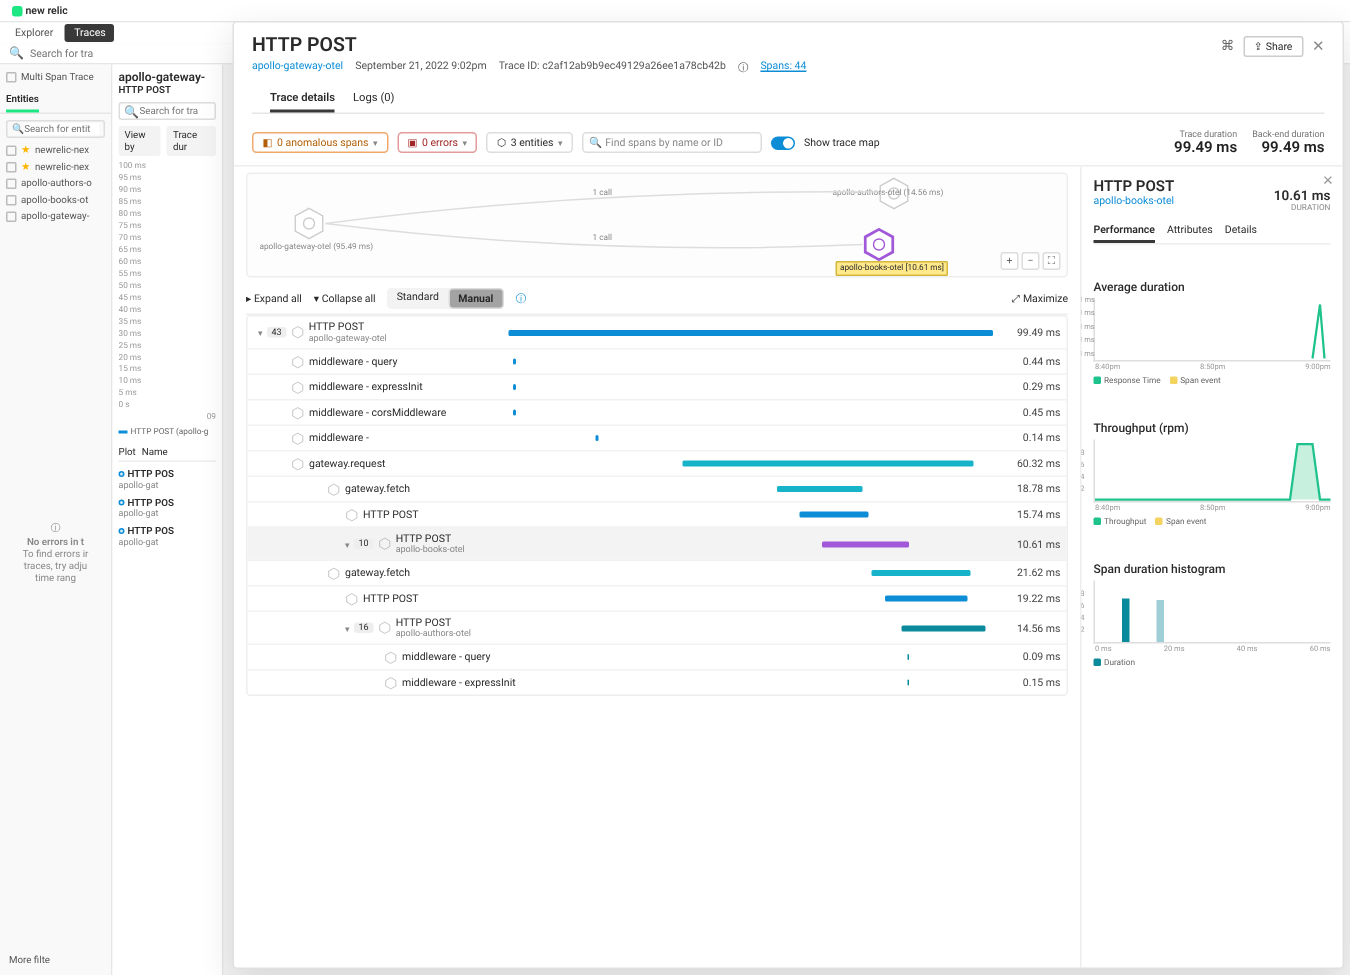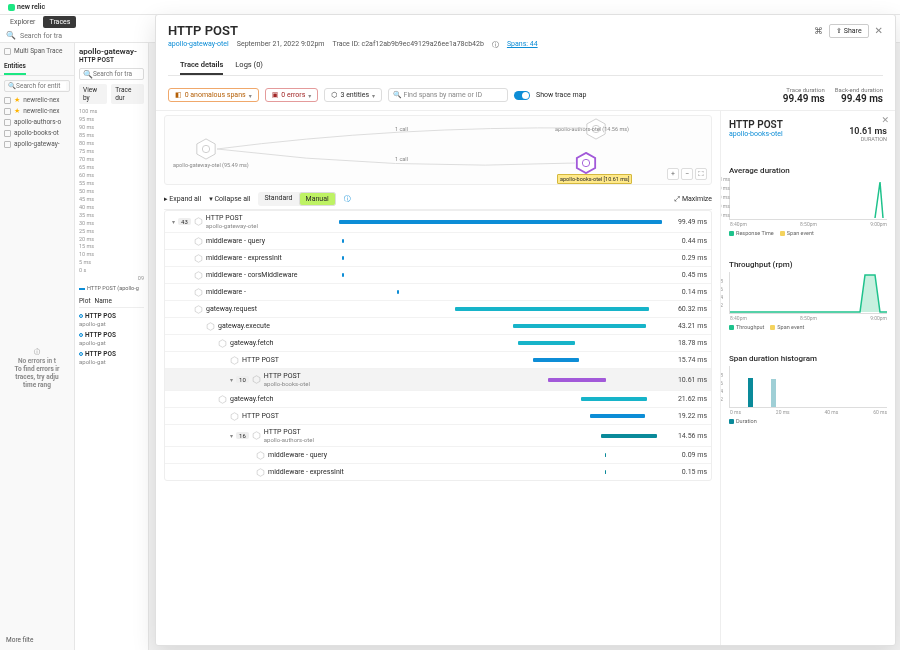--- a/index.html
+++ b/index.html
@@ -73,21 +73,21 @@
   .hex{position:absolute;width:22px;height:22px;}
   .hex svg{width:100%;height:100%;}
   .maplabel{position:absolute;font-size:5.5px;color:#888;}
   .callout{position:absolute;background:#ffe98a;border:1px solid #d4b83e;font-size:5.5px;padding:1px 2px;border-radius:1px;}
   .mapctrl{position:absolute;right:4px;bottom:4px;display:flex;gap:2px;}
   .mapctrl span{width:12px;height:12px;border:1px solid #ddd;border-radius:2px;display:flex;align-items:center;justify-content:center;font-size:7px;color:#666;background:#fff;}
   
   .listbar{display:flex;align-items:center;gap:8px;font-size:7px;padding:3px 0;border-bottom:1px solid #eee;}
   .listbar .seg{background:#f3f3f3;border-radius:3px;display:flex;}
   .listbar .seg span{padding:2px 6px;}
-  .listbar .seg .act{background:#bef264;border:1px solid #ddd;border-radius:3px;}
+  .listbar .seg .act{background:#a3a3a3;border:1px solid #ddd;border-radius:3px;font-weight:bold;}
   .maxi{margin-left:auto;display:flex;align-items:center;gap:2px;}
   
   .spans{border:1px solid #eee;border-radius:3px;}
   .spanrow{display:flex;align-items:center;font-size:7px;padding:3px 4px;border-top:1px solid #f2f2f2;position:relative;gap:3px;min-height:14px;}
   .spanrow:first-child{border-top:none;}
   .count{background:#eee;border-radius:2px;padding:0 3px;font-size:6px;}
   .hexicon{width:9px;height:9px;flex-shrink:0;}
   .spanlabel{flex:0 0 130px;overflow:hidden;white-space:nowrap;text-overflow:ellipsis;}
   .spanlabel .sub{display:block;font-size:6px;color:#888;}
   .dur{margin-left:auto;font-size:7px;color:#444;width:42px;text-align:right;}
@@ -171,21 +171,21 @@
         <span class="chkbox"></span>
         <span>apollo-books-ot</span>
       </div>
     <div class="chk">
         <span class="chkbox"></span>
         <span>apollo-gateway-</span>
       </div>
     <div class="noerr">
       <div>ⓘ</div>
       <div style="font-weight:600">No errors in t</div>
-      <div style="white-space:pre-line;font-weight:bold;">To find errors ir
+      <div style="white-space:pre-line;">To find errors ir
 traces, try adju
 time rang</div>
     </div>
     <div style="position:absolute;bottom:6px;left:6px;font-size:6.5px;color:#555;">More filte</div>
   </div>
 
   <div class="midcol">
     <h2>apollo-gateway-</h2>
     <div class="sub">HTTP POST</div>
     <div class="midsearch">
@@ -395,31 +395,20 @@
             <svg class="hexicon" viewBox="0 0 24 24">
               <polygon points="12,2 21,7 21,17 12,22 3,17 3,7" fill="none" stroke="#999"></polygon>
             </svg>
             <span class="spanlabel">gateway.request</span>
             <div class="barzone">
               <div class="bar teal" style="left:36%;width:60%;"></div>
             </div>
             <span class="dur">60.32 ms</span>
           </div>
           <div class="spanrow">
-            <span style="width:34px;flex-shrink:0;"></span>
-            <svg class="hexicon" viewBox="0 0 24 24">
-              <polygon points="12,2 21,7 21,17 12,22 3,17 3,7" fill="none" stroke="#999"></polygon>
-            </svg>
-            <span class="spanlabel">gateway.execute</span>
-            <div class="barzone">
-              <div class="bar teal" style="left:52%;width:43%;"></div>
-            </div>
-            <span class="dur">43.21 ms</span>
-          </div>
-          <div class="spanrow">
             <span style="width:46px;flex-shrink:0;"></span>
             <svg class="hexicon" viewBox="0 0 24 24">
               <polygon points="12,2 21,7 21,17 12,22 3,17 3,7" fill="none" stroke="#999"></polygon>
             </svg>
             <span class="spanlabel">gateway.fetch</span>
             <div class="barzone">
               <div class="bar teal" style="left:52%;width:19%;"></div>
             </div>
             <span class="dur">18.78 ms</span>
           </div>
@@ -511,20 +500,25 @@
       <span class="close">✕</span>
       <div class="rhead">
         <div>
           <h3>HTTP POST</h3>
           <div class="svc">apollo-books-otel</div>
         </div>
         <div style="text-align:right;">
           <div class="big">10.61 ms</div>
           <div class="lbl">DURATION</div>
         </div>
+      </div>
+      <div class="rtabs">
+        <span class="act">Performance</span>
+        <span>Attributes</span>
+        <span>Details</span>
       </div>
 
       <div class="chartblock">
         <h4>Average duration</h4>
         <div class="minichart">
           <div class="yl" style="top:-2px">All ms</div>
           <div class="yl" style="top:7px">40 ms</div>
           <div class="yl" style="top:16px">30 ms</div>
           <div class="yl" style="top:25px">20 ms</div>
           <div class="yl" style="top:34px">10 ms</div>

